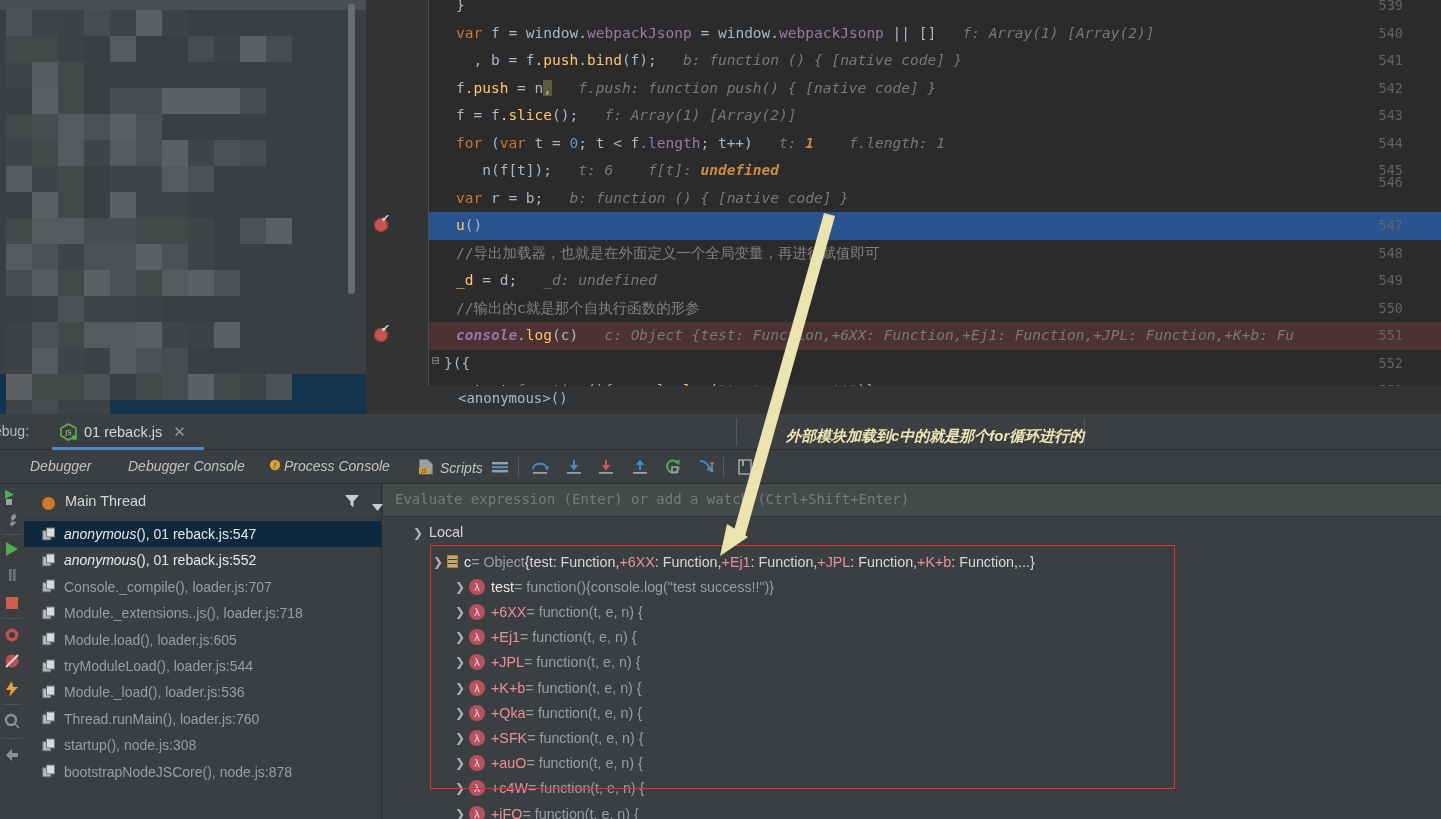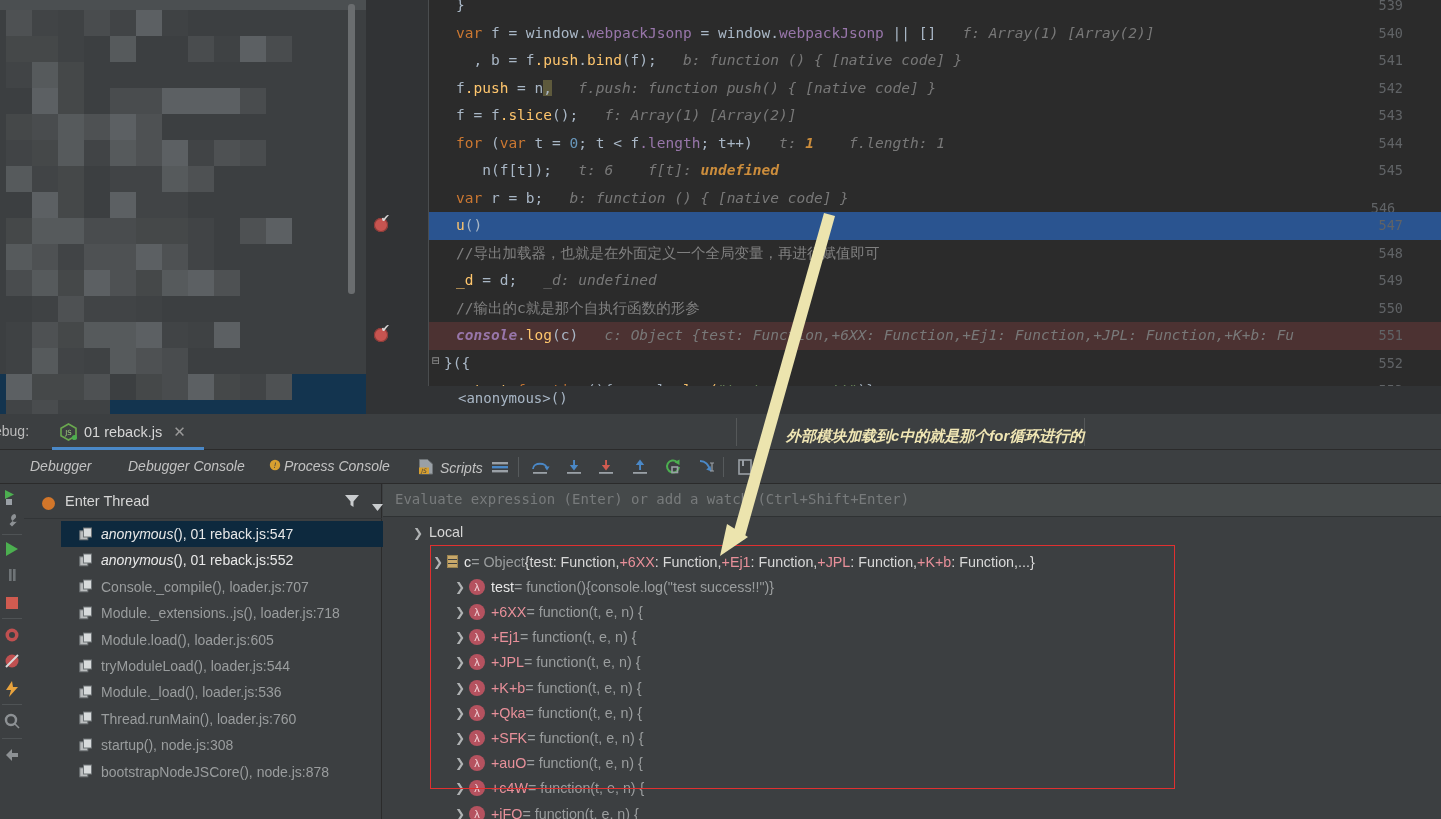--- a/index.html
+++ b/index.html
@@ -161,21 +161,21 @@
     position: absolute; left: 18px; top: 13px; width: 13px; height: 13px;
     border-radius: 50%; background: #d2762a;
   }
   .thread-name {
     position: absolute; left: 41px; top: 9px; font-size: 14.5px; color: #d6d6d6;
   }
   .filter-ico { position: absolute; left: 320px; top: 9px; width: 16px; height: 16px; }
   .caret-ico  { position: absolute; left: 348px; top: 14px; }
   .frame-row {
     position: absolute; left: 0; width: 358px; height: 26px;
-    display: flex; align-items: center; padding-left: 18px; gap: 7px; margin-left: 37px;
+    display: flex; align-items: center; padding-left: 18px; gap: 7px;
   }
   .frame-row.sel { background: #0d293e; }
   .frame-ico { width: 15px; height: 15px; flex: 0 0 15px; }
   .frame-txt { font-size: 14px; color: #9a9d9e; white-space: nowrap; }
   .frame-row.top .frame-txt { color: #e8e8e8; }
   .frame-txt i { font-style: italic; }
 
   
   .vars {
     position: absolute; left: 383px; top: 484px; width: 1058px; height: 335px;
@@ -376,21 +376,21 @@
           <div class="ln" style="top: 47px;">541</div>
           <div class="codeline" style="top: 47px; left: 90px;"><span class="ident">  , b = f</span><span class="fn">.push</span><span class="ident">.</span><span class="fn">bind</span><span class="ident">(f);</span><span class="hint">   b: function () { [native code] }</span></div>
           <div class="ln" style="top: 74.5px;">542</div>
           <div class="codeline" style="top: 74.5px; left: 90px;"><span class="ident">f</span><span class="fn">.push</span><span class="ident"> = n</span><span class="caret-box">,</span><span class="hint">   f.push: function push() { [native code] }</span></div>
           <div class="ln" style="top: 102px;">543</div>
           <div class="codeline" style="top: 102px; left: 90px;"><span class="ident">f = f</span><span class="fn">.slice</span><span class="ident">();</span><span class="hint">   f: Array(1) [Array(2)]</span></div>
           <div class="ln" style="top: 129.5px;">544</div>
           <div class="codeline" style="top: 129.5px; left: 90px;"><span class="kw">for </span><span class="ident">(</span><span class="kw">var </span><span class="ident">t = </span><span class="num">0</span><span class="ident">; t &lt; f</span><span class="prop">.length</span><span class="ident">; t++)</span><span class="hint">   t: </span><span class="hintb">1</span><span class="hint">    f.length: 1</span></div>
           <div class="ln" style="top: 157px;">545</div>
           <div class="codeline" style="top: 157px; left: 90px;"><span class="ident">   n(f[t]);</span><span class="hint">   t: 6</span><span class="hint">    f[t]: </span><span class="hintb">undefined</span></div>
-          <div class="ln" style="top: 195px; text-align: center;">546</div>
+          <div class="ln" style="top: 169px;">546</div>
           <div class="codeline" style="top: 184.5px; left: 90px;"><span class="kw">var </span><span class="ident">r = b;</span><span class="hint">   b: function () { [native code] }</span></div>
           <div class="cl-hl" style="top: 212px;"></div>
           <div class="ln" style="top: 212px;">547</div>
           <div class="bp" style="top: 218px;"></div>
           <div class="codeline" style="top: 212px; left: 90px;"><span class="fn">u</span><span class="ident">()</span></div>
           <div class="ln" style="top: 239.5px;">548</div>
           <div class="codeline" style="top: 239.5px; left: 90px;"><span class="cmt">//导出加载器，也就是在外面定义一个全局变量，再进行赋值即可</span></div>
           <div class="ln" style="top: 267px;">549</div>
           <div class="codeline" style="top: 267px; left: 90px;"><span class="fn">_d </span><span class="ident">= d;</span><span class="hint">   _d: undefined</span></div>
           <div class="ln" style="top: 294.5px;">550</div>
@@ -575,21 +575,21 @@
       <svg width="18" height="18" viewBox="0 0 18 18">
           <polygon points="3,9 9,3 9,15" fill="#8d9194"></polygon>
           <rect x="9" y="7" width="6" height="4" fill="#8d9194"></rect>
         </svg>
     </div>
   </div>
 
   <div class="frames">
     <div class="frames-hdr">
       <span class="thread-dot"></span>
-      <span class="thread-name">Enter Thread</span>
+      <span class="thread-name">Main Thread</span>
       <span class="filter-ico">
         <svg width="16" height="16" viewBox="0 0 16 16">
             <polygon points="1,2 15,2 9.5,8.5 9.5,14 6.5,12 6.5,8.5" fill="#c9ccce"></polygon>
           </svg>
       </span>
       <span class="caret-ico">
         <svg width="11" height="8" viewBox="0 0 11 8">
             <polygon points="0,0 11,0 5.5,7" fill="#c9ccce"></polygon>
           </svg>
       </span>

